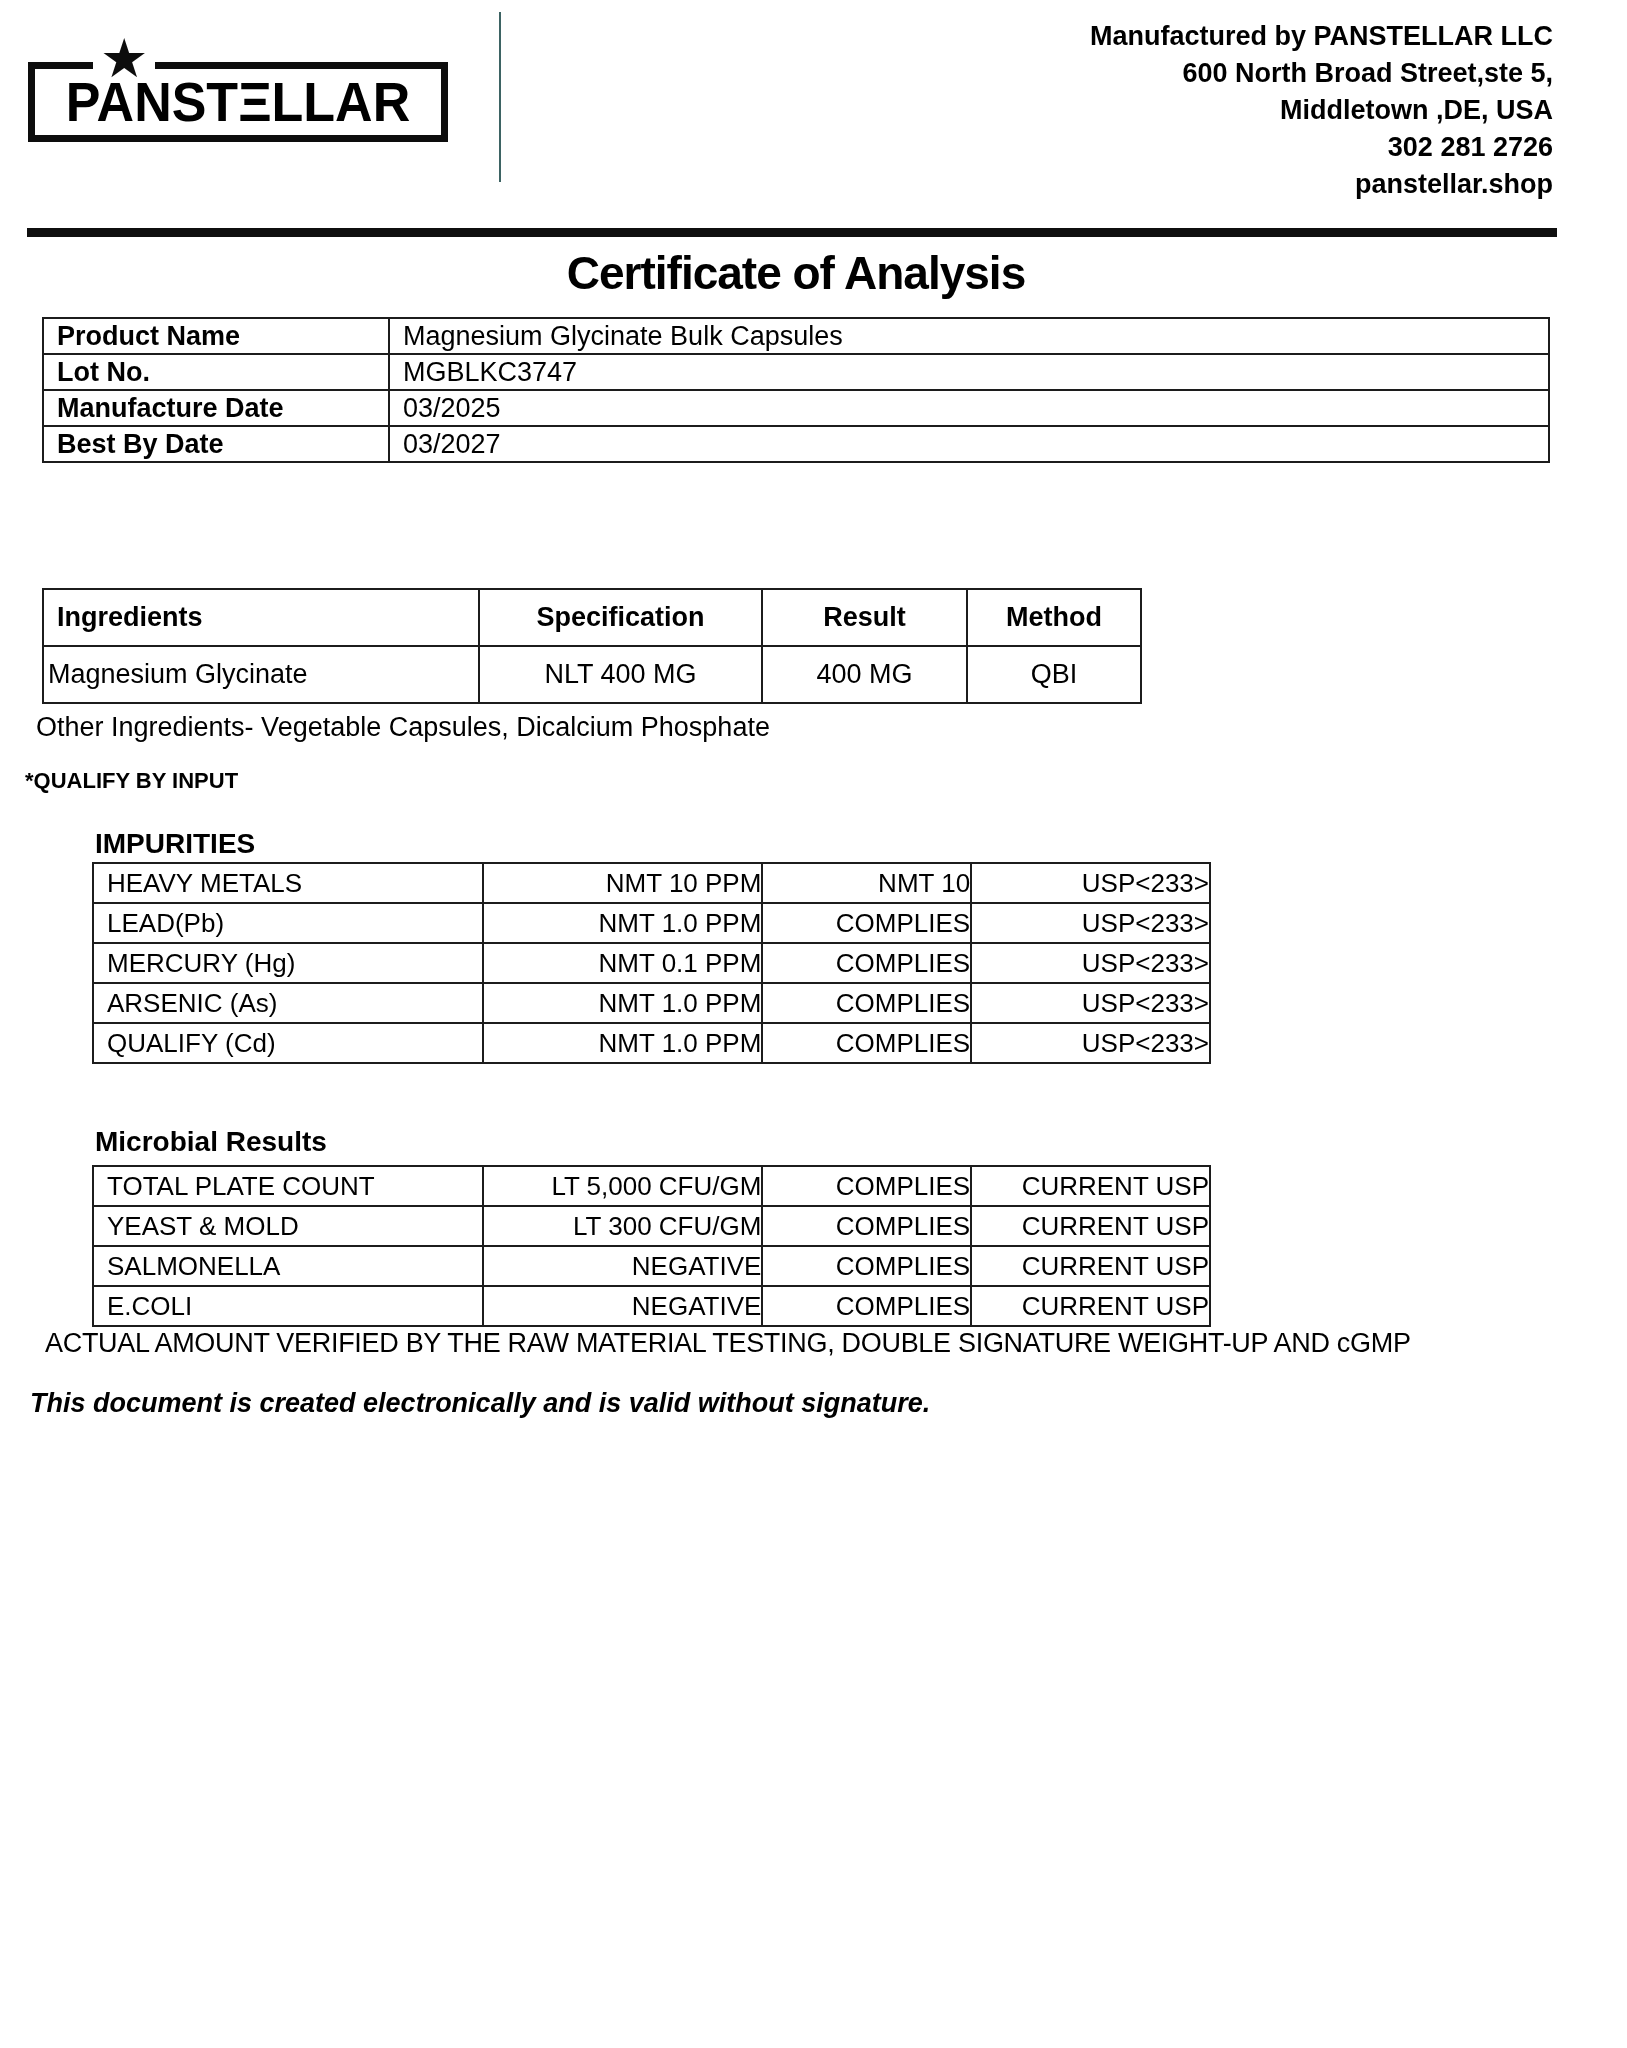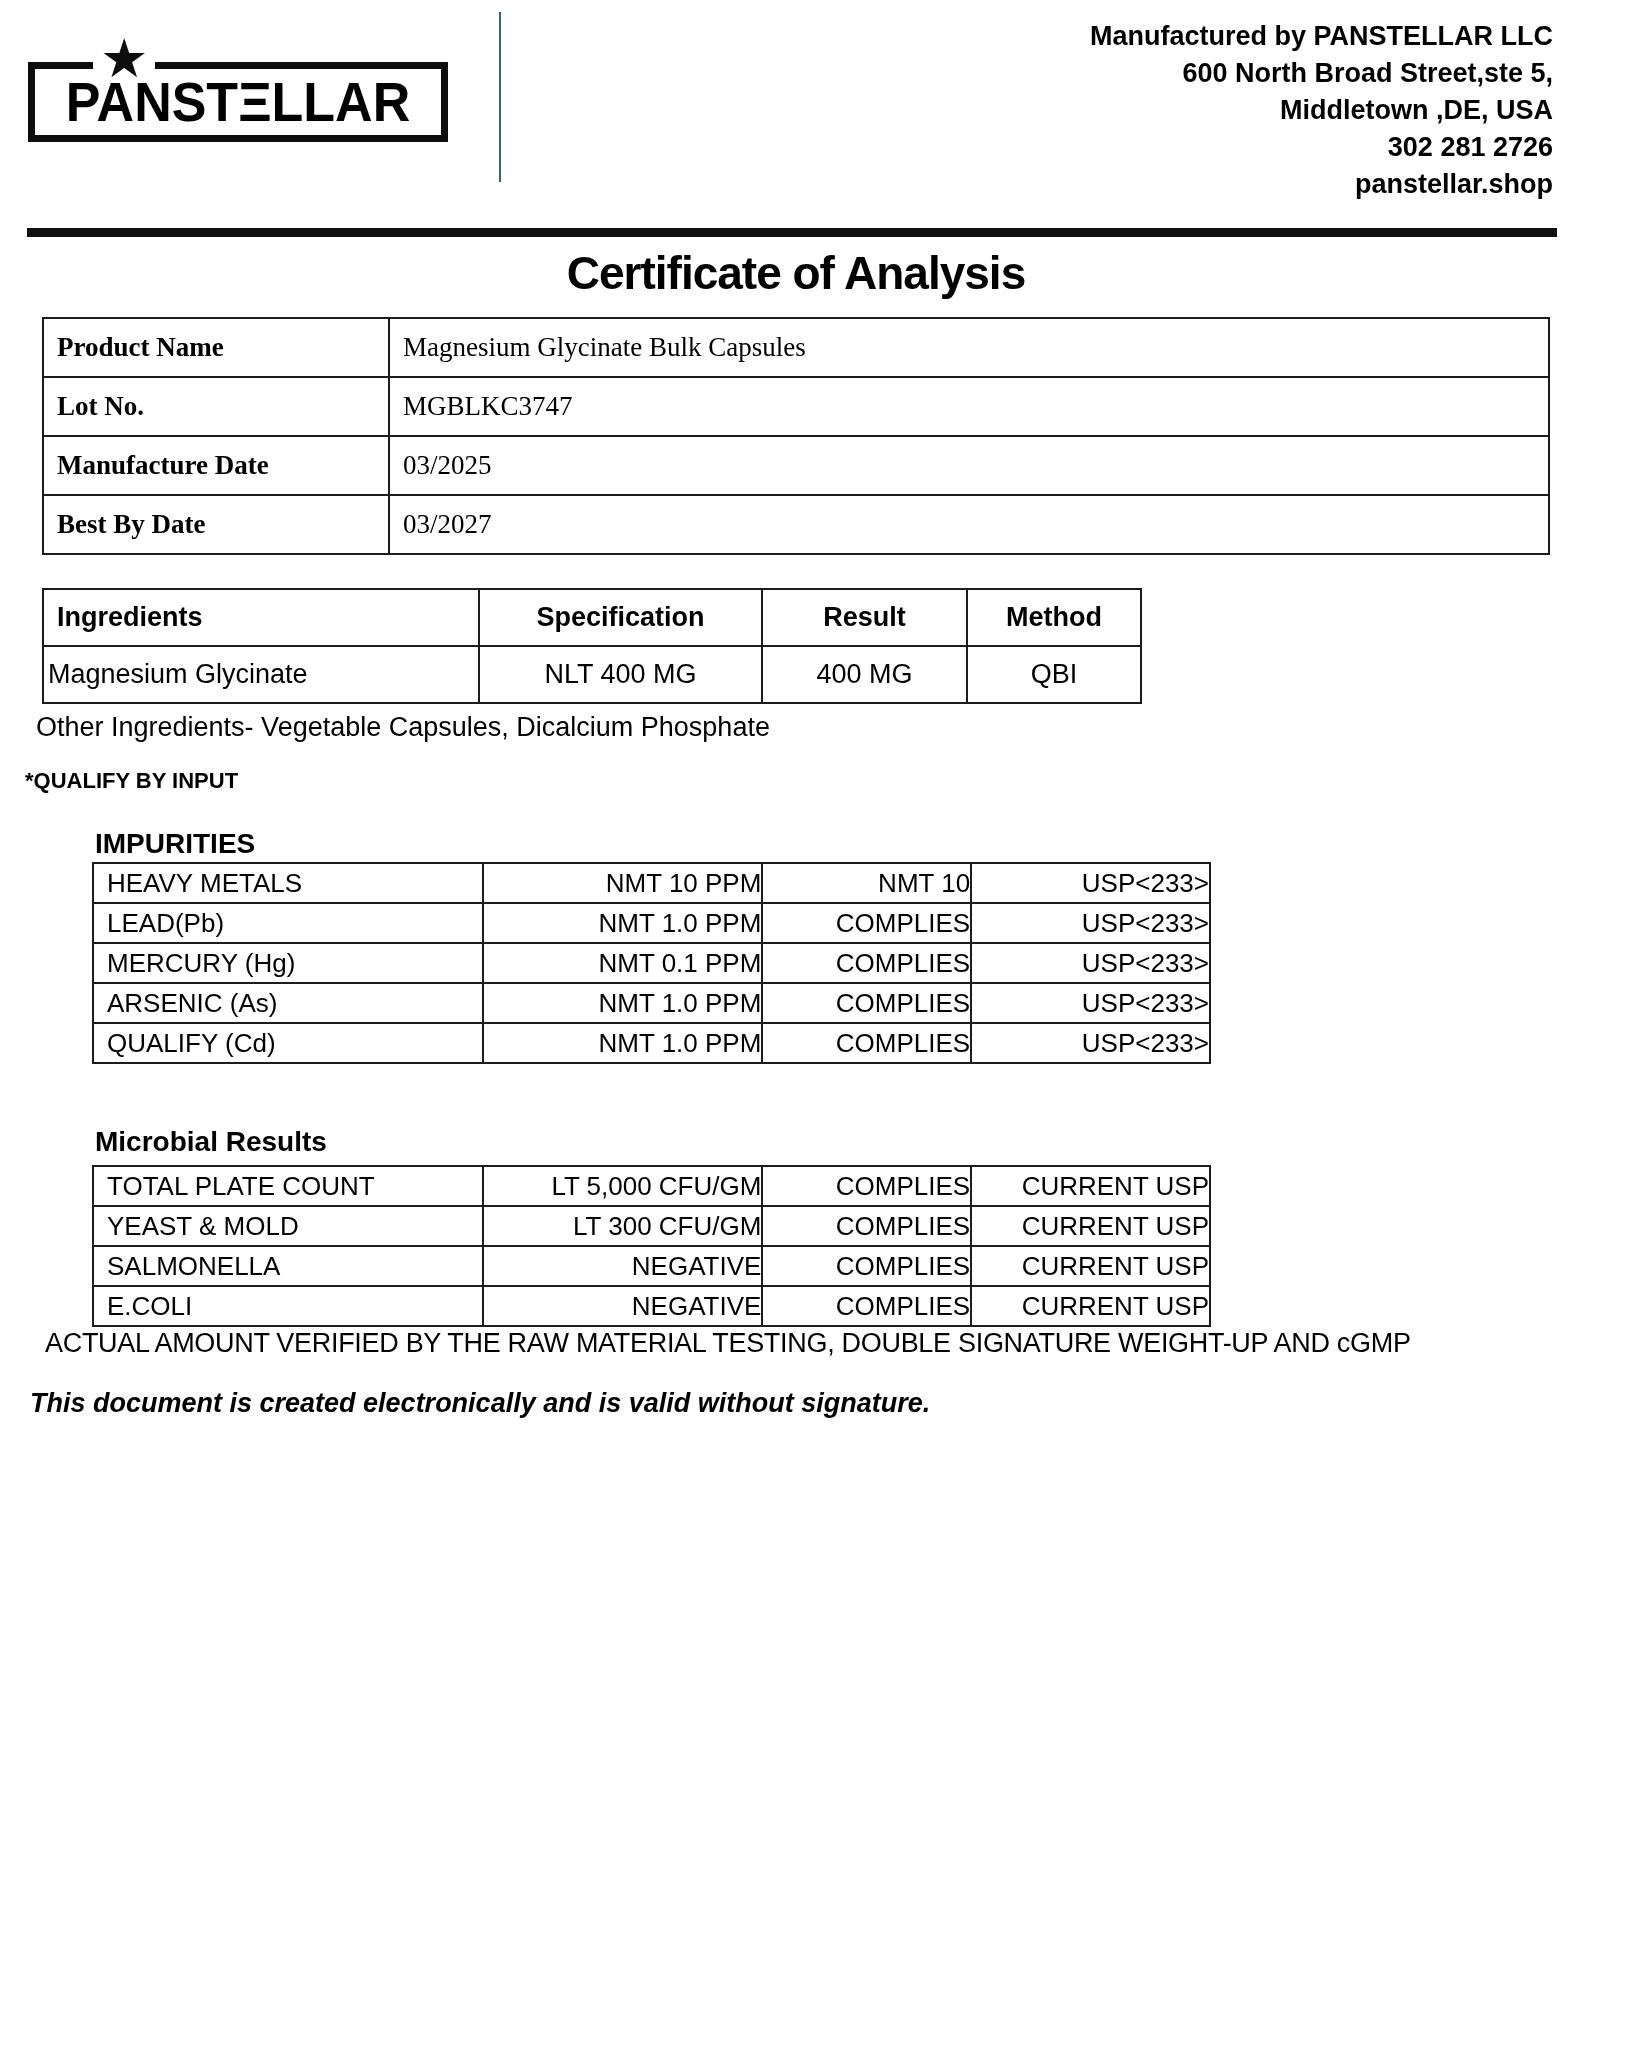--- a/index.html
+++ b/index.html
@@ -52,21 +52,21 @@
     text-align:center;
     font-size:46px; font-weight:bold; letter-spacing:-1px;
   }
 
   
   table { border-collapse:collapse; table-layout:fixed; }
   td, th { border:2px solid #1c1c1c; font-weight:normal; overflow:hidden; white-space:nowrap; }
 
   
   .product-table { position:absolute; left:42px; top:317px; width:1508px; }
-  .product-table td { height:59px; font-size:27px; padding-left:13px; vertical-align:middle;font-family:Liberation Serif, serif; }
+  .product-table td { height:36px; font-size:27px; padding-left:13px; vertical-align:middle; }
   .product-table td.label { width:346px; font-weight:bold; }
 
   
   .ingredients-table { position:absolute; left:42px; top:588px; width:1098px; }
   .ingredients-table th, .ingredients-table td { height:57px; font-size:27px; vertical-align:middle; text-align:center; }
   .ingredients-table th { font-weight:bold; }
   .ingredients-table .c0 { width:436px; text-align:left; }
   .ingredients-table .c1 { width:283px; }
   .ingredients-table .c2 { width:205px; }
   .ingredients-table .c3 { width:174px; }

